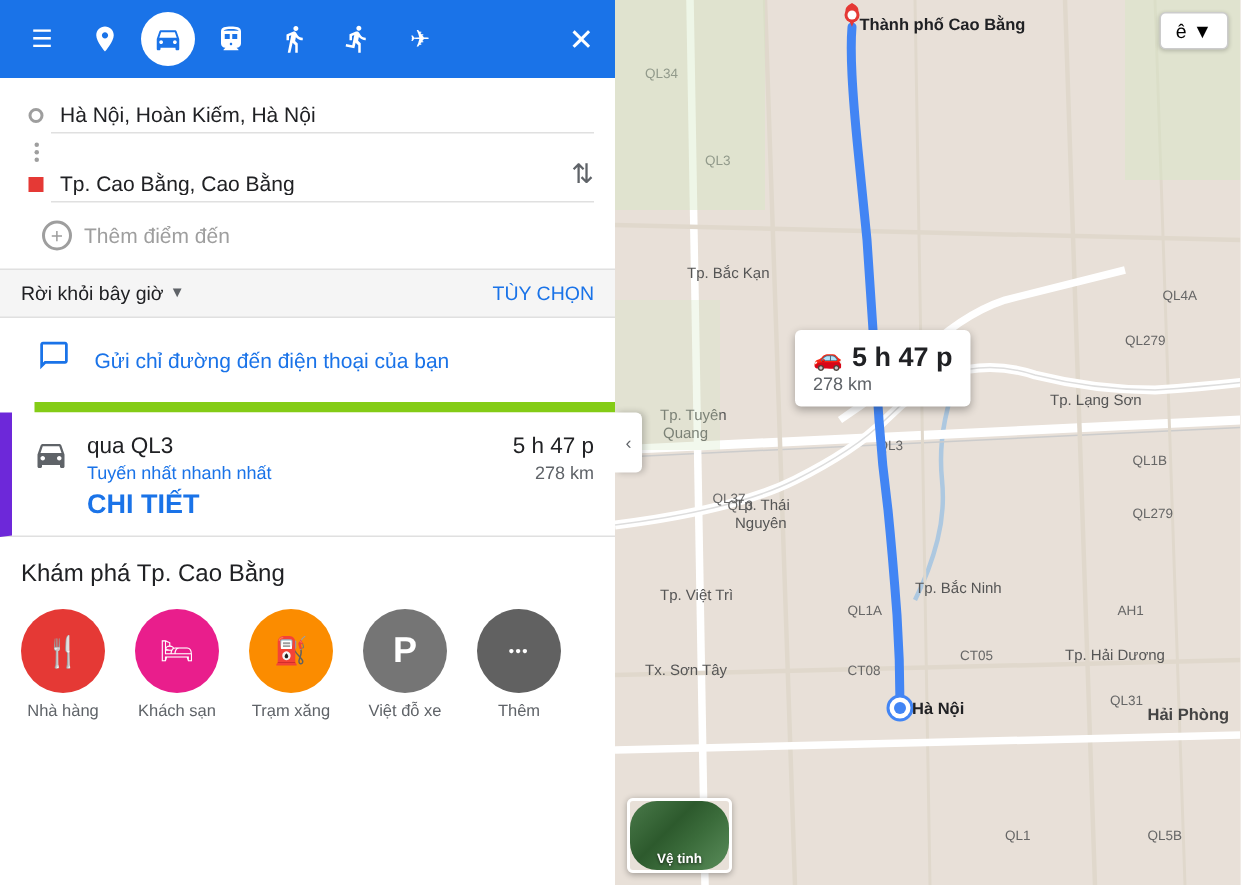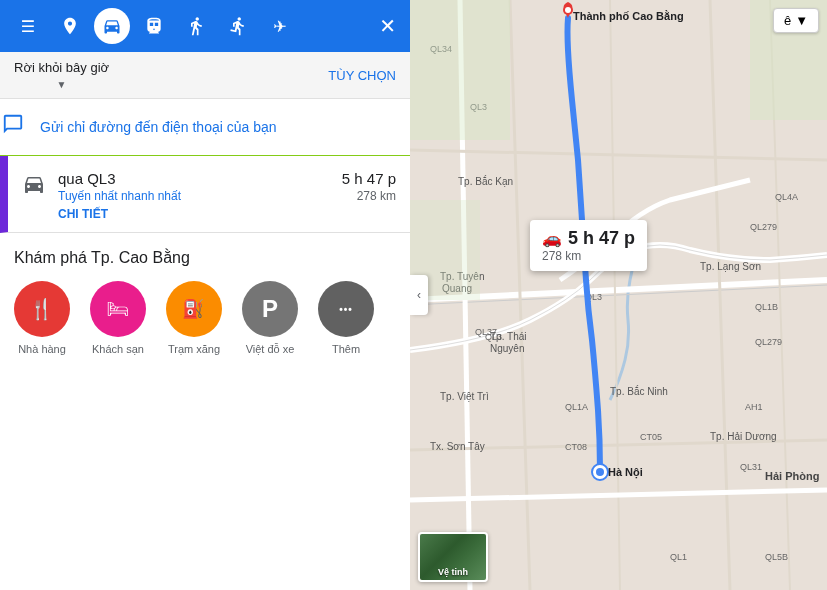--- a/index.html
+++ b/index.html
@@ -97,55 +97,56 @@
     
     .options-bar {
       background: #f5f5f5;
       display: flex;
       align-items: center;
       padding: 8px 14px;
       border-bottom: 1px solid #e0e0e0;
     }
     .depart-btn {
       background: none; border: none; cursor: pointer;
-      font-size: 13px; color: #202124; display: flex; align-items: center; gap: 4px; flex-direction: column;
+      font-size: 13px; color: #202124; display: flex; align-items: center; gap: 4px;
     }
     .depart-arrow { font-size: 10px; color: #5f6368; }
     .options-spacer { flex: 1; }
     .tuy-chon-btn {
       background: none; border: none; cursor: pointer;
       font-size: 13px; color: #1a73e8; font-weight: 500;
     }
 
     
     .send-directions {
       display: flex; align-items: center; gap: 10px;
       padding: 14px 2px;
-      border-bottom: 1px solid #84cc16;
+      border-bottom: 7px solid #84cc16;
       cursor: pointer;
       background: #fff;
+      margin-left: 23px;
     }
     .send-icon { width: 28px; height: 28px; color: #1a73e8; font-size: 20px; }
     .send-text { color: #1a73e8; font-size: 14px; }
 
     
     .route-result {
       display: flex; align-items: flex-start;
       padding: 14px 14px 10px 14px;
       border-bottom: 1px solid #e0e0e0;
       border-left: 8px solid #6d28d9;
       background: #fff;
       cursor: pointer;
       gap: 12px;
     }
     .route-car-icon { font-size: 22px; color: #5f6368; flex-shrink: 0; margin-top: 2px; }
     .route-info { flex: 1; }
     .route-via { font-size: 15px; color: #202124; font-weight: 500; }
     .route-fastest { font-size: 12px; color: #1a73e8; margin-top: 2px; }
-    .chi-tiet-link { font-size: 12px; color: #1a73e8; font-weight: 600; margin-top: 4px; display: inline-block; cursor: pointer; }
+    .chi-tiet-link { font-size: 18px; color: #1a73e8; font-weight: 600; margin-top: 4px; display: inline-block; cursor: pointer; }
     .route-time-dist { text-align: right; }
     .route-time { font-size: 15px; color: #202124; font-weight: 500; }
     .route-dist { font-size: 12px; color: #5f6368; margin-top: 2px; }
 
     
     .explore-section {
       padding: 16px 14px 10px 14px;
       background: #fff;
     }
     .explore-title { font-size: 16px; color: #202124; font-weight: 500; margin-bottom: 14px; }
@@ -211,20 +212,21 @@
       border-radius: 4px; overflow: hidden;
       border: 2px solid #fff;
       box-shadow: 0 1px 4px rgba(0,0,0,0.3);
       cursor: pointer; z-index: 10;
     }
     .satellite-inner {
       width: 100%; height: 100%;
       background: linear-gradient(135deg, #4a7a4a 0%, #2d5a2d 40%, #3a6b3a 60%, #5a8c5a 100%);
       display: flex; align-items: flex-end; justify-content: center;
       padding-bottom: 3px;
+      border-radius: 18px;
     }
     .satellite-label { font-size: 9px; color: #fff; font-weight: 600; text-shadow: 0 1px 2px rgba(0,0,0,0.7); }
 
     
     .map-svg { width: 100%; height: 100%; position: absolute; top: 0; left: 0; }
   </style>
 </head>
 <body>
 
 <div class="left-panel">
@@ -254,20 +256,44 @@
     <button class="nav-icon-btn">
       <svg width="20" height="20" viewBox="0 0 24 24" fill="currentColor">
           <path d="M13.49 5.48c1.1 0 2-.9 2-2s-.9-2-2-2-2 .9-2 2 .9 2 2 2zm-3.6 13.9l1-4.4 2.1 2v6h2v-7.5l-2.1-2 .6-3c1.3 1.5 3.3 2.5 5.5 2.5v-2c-1.9 0-3.5-1-4.3-2.4l-1-1.6c-.4-.6-1-1-1.7-1-.3 0-.5.1-.8.1l-5.2 2.2v4.7h2v-3.4l1.8-.7-1.6 8.1-4.9-1-.4 2 7 1.4z"></path>
         </svg>
     </button>
     <button class="nav-icon-btn">✈</button>
     <div class="nav-spacer"></div>
     <button class="nav-close">✕</button>
   </div>
 
+  <div class="route-inputs">
+    <div class="input-row">
+      <div class="dot-icon">
+        <span class="dot-circle"></span>
+      </div>
+      <input class="route-input-field" value="Hà Nội, Hoàn Kiếm, Hà Nội" style="">
+    </div>
+    <div class="dots-connector">
+      <span class="connector-dot"></span>
+      <span class="connector-dot"></span>
+      <span class="connector-dot"></span>
+    </div>
+    <div class="input-row">
+      <div class="dot-icon">
+        <span class="dot-square"></span>
+      </div>
+      <input class="route-input-field" value="Tp. Cao Bằng, Cao Bằng" style="">
+    </div>
+    <button class="swap-btn">⇅</button>
+    <div class="add-dest">
+      <div class="add-dest-icon">+</div>
+      <span class="add-dest-text">Thêm điểm đến</span>
+    </div>
+  </div>
 
   <div class="options-bar">
     <button class="depart-btn">
       <span>Rời khỏi bây giờ</span>
       <span class="depart-arrow">▼</span>
     </button>
     <div class="options-spacer"></div>
     <button class="tuy-chon-btn">TÙY CHỌN</button>
   </div>
 

